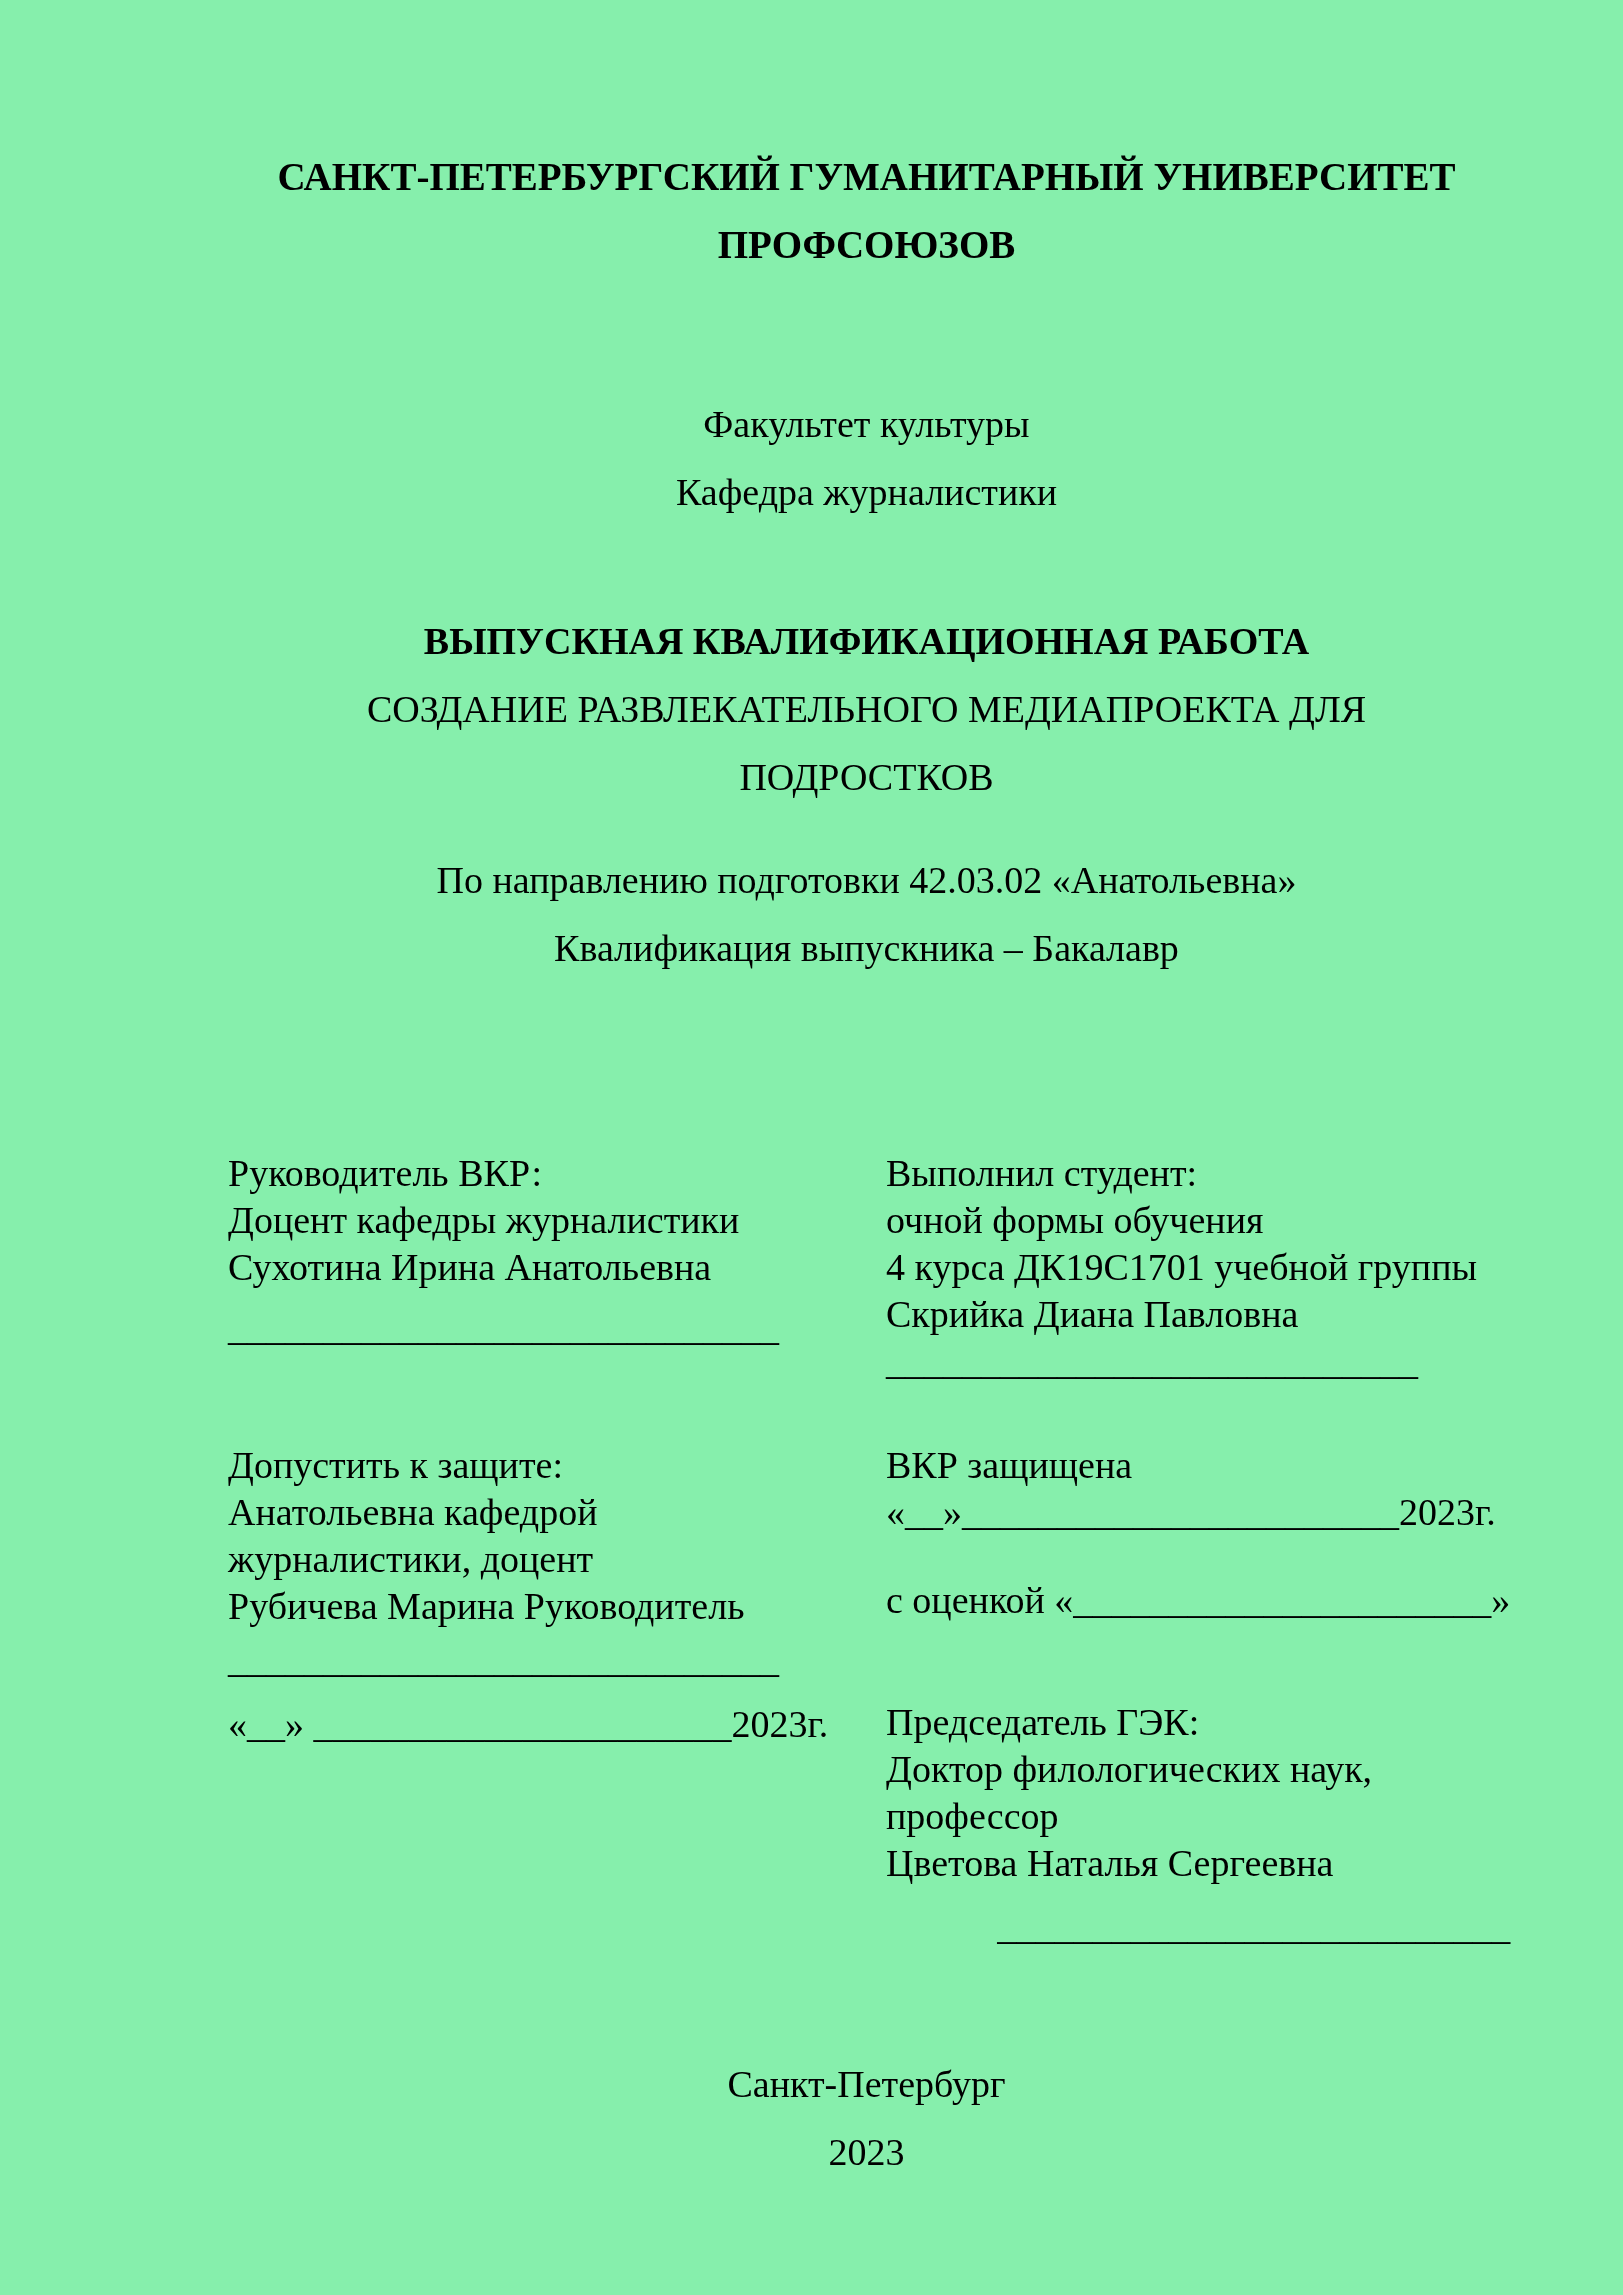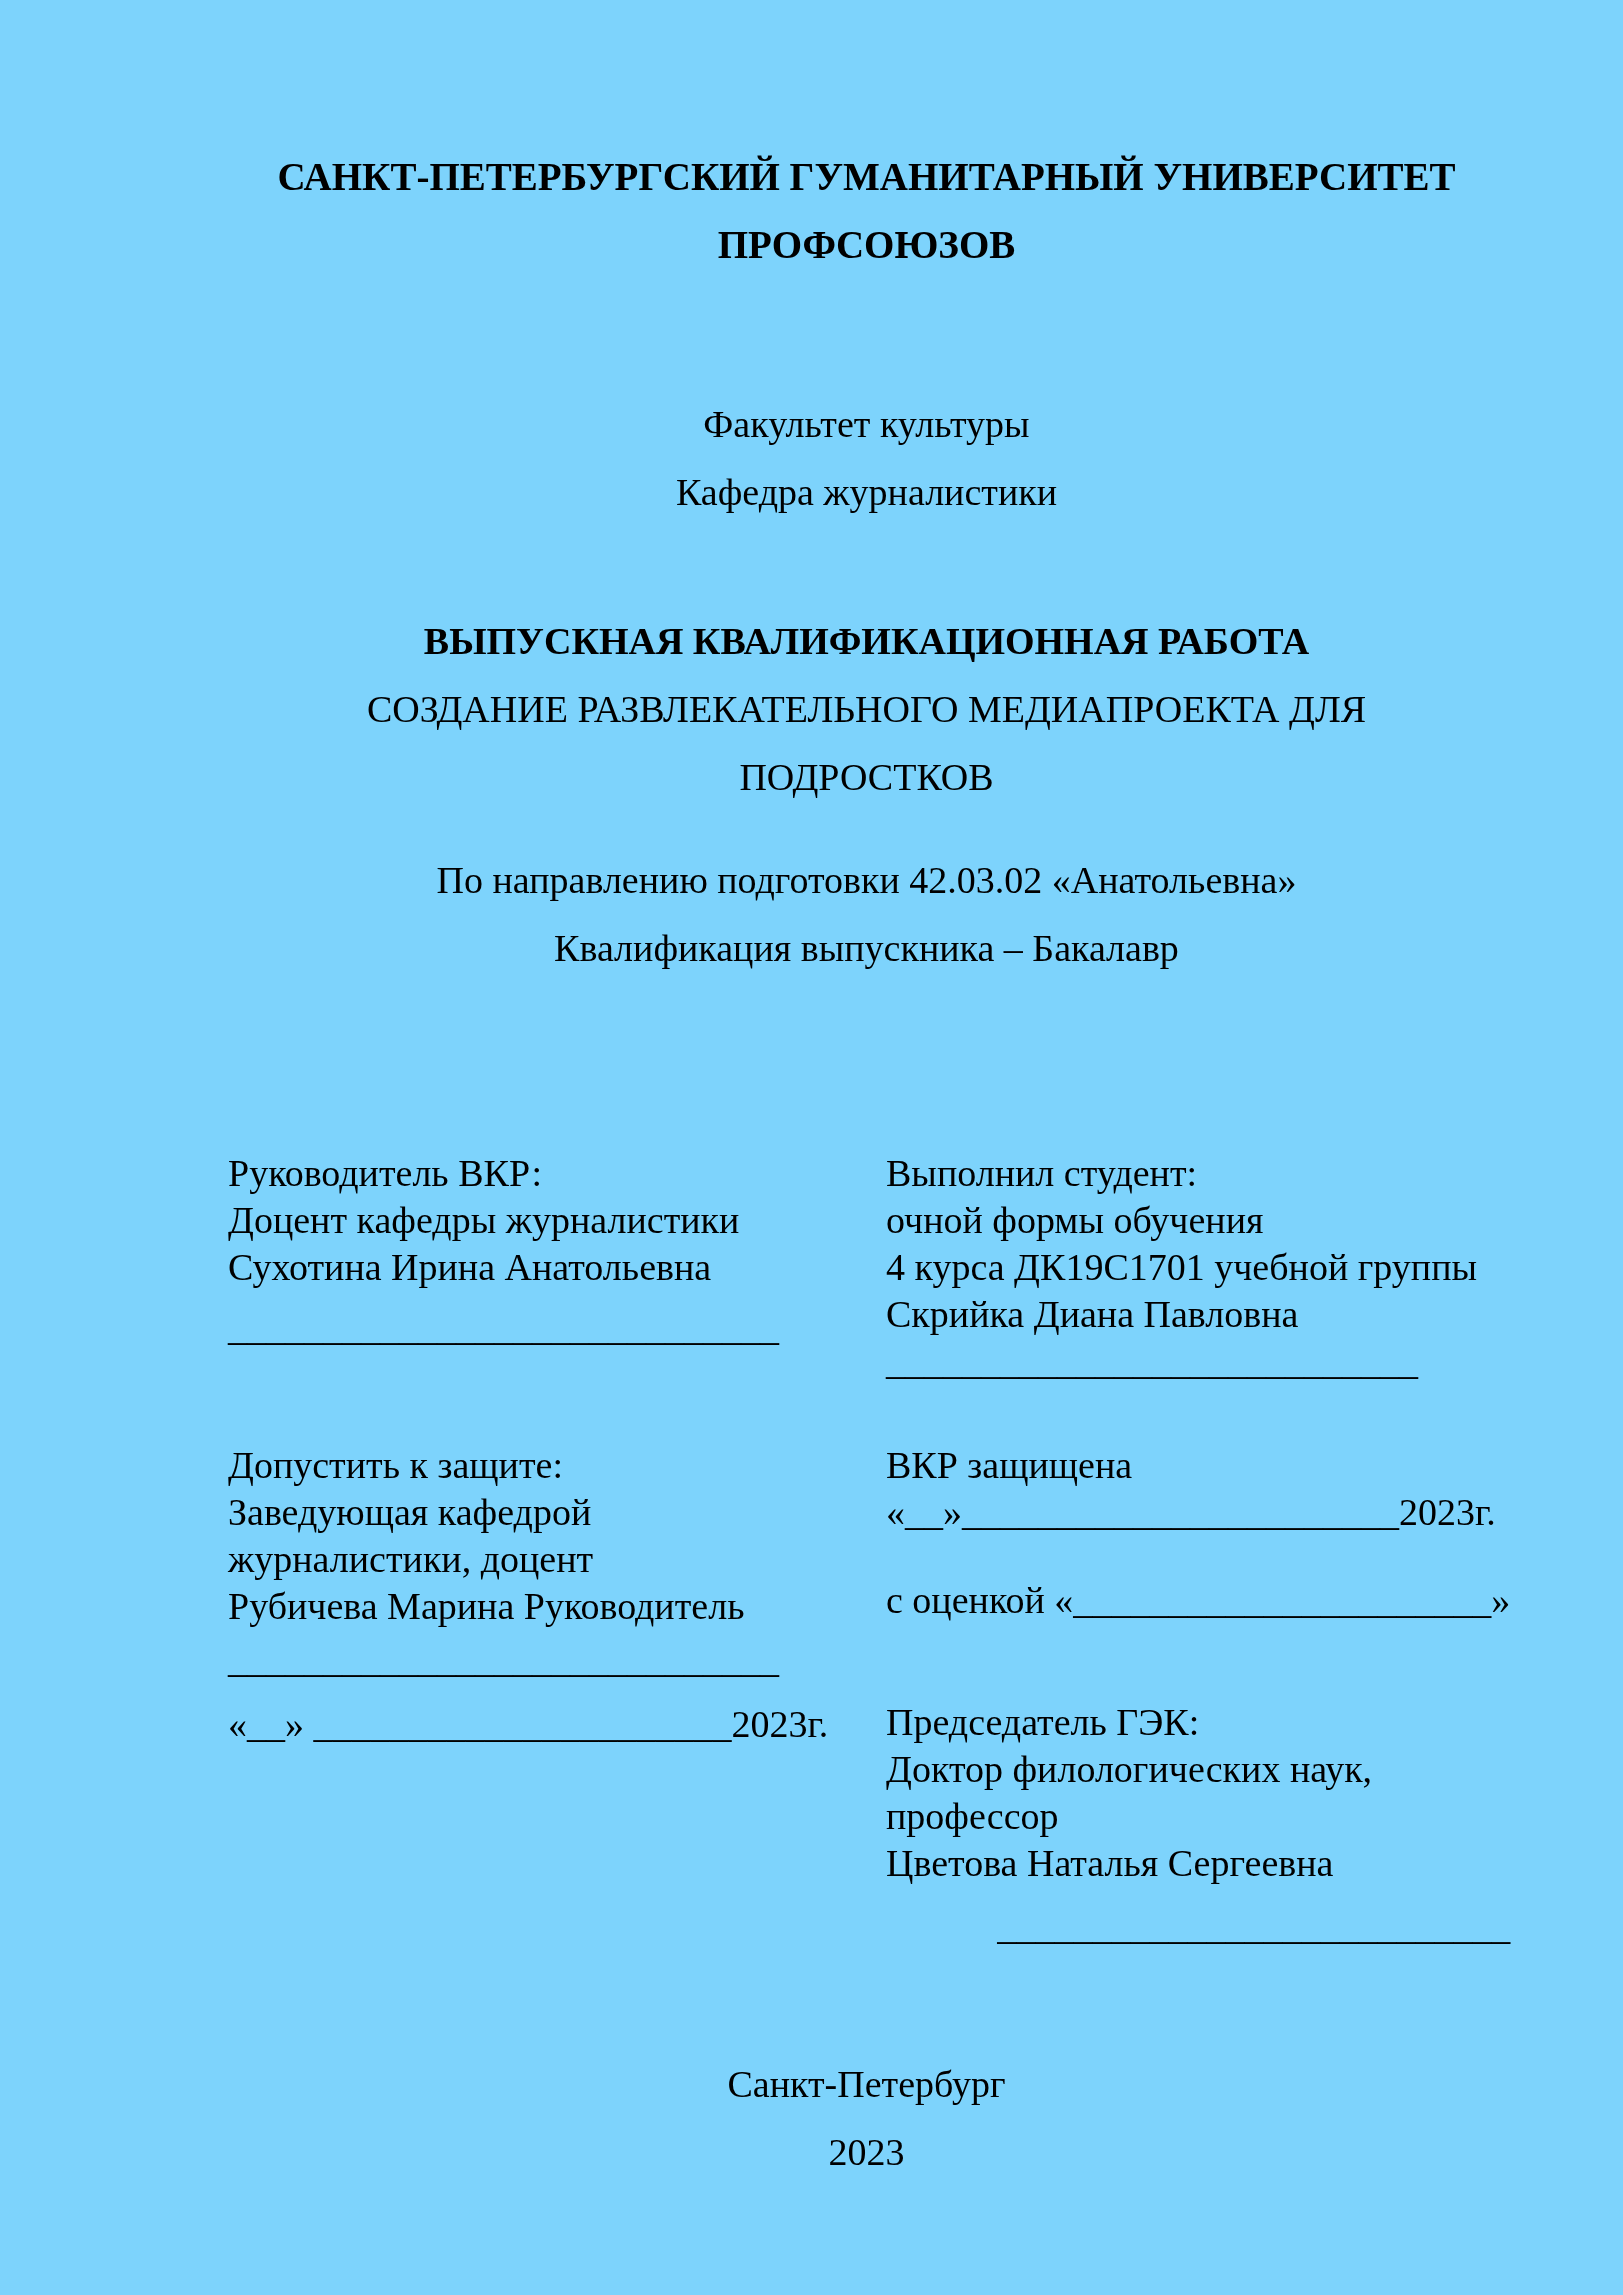--- a/index.html
+++ b/index.html
@@ -5,21 +5,21 @@
   html, body {
     margin: 0;
     padding: 0;
     background: #888;
   }
   .page {
     position: relative;
     width: 1623px;
     height: 2295px;
     margin: 0 auto;
-    background: #7dd3fc;
+    background: #86efac;
     color: #000000;
     font-family: "Liberation Serif", "DejaVu Serif", serif;
     font-size: 38px;
     box-sizing: border-box;
     padding: 143px 118px 0 228px;
     overflow: hidden;
   }
   .c {
     text-align: center;
     line-height: 68px;
@@ -87,21 +87,21 @@
       <div class="bl">очной формы обучения</div>
       <div class="bl">4 курса ДК19С1701 учебной группы</div>
       <div class="bl">Скрийка Диана Павловна</div>
       <div class="bl sig-stu">____________________________</div>
     </div>
   </div>
 
   <div class="row row2">
     <div class="col-l">
       <div class="bl">Допустить к защите:</div>
-      <div class="bl">Заведующая кафедрой</div>
+      <div class="bl">Анатольевна кафедрой</div>
       <div class="bl">журналистики, доцент</div>
       <div class="bl">Рубичева Марина Руководитель</div>
       <div class="bl sig-adm">_____________________________</div>
       <div class="bl date-adm">«__» ______________________2023г.</div>
     </div>
     <div class="col-r">
       <div class="bl">ВКР защищена</div>
       <div class="bl">«__»_______________________2023г.</div>
       <div class="bl grade-row">с оценкой «______________________»</div>
       <div class="chairman-block">

